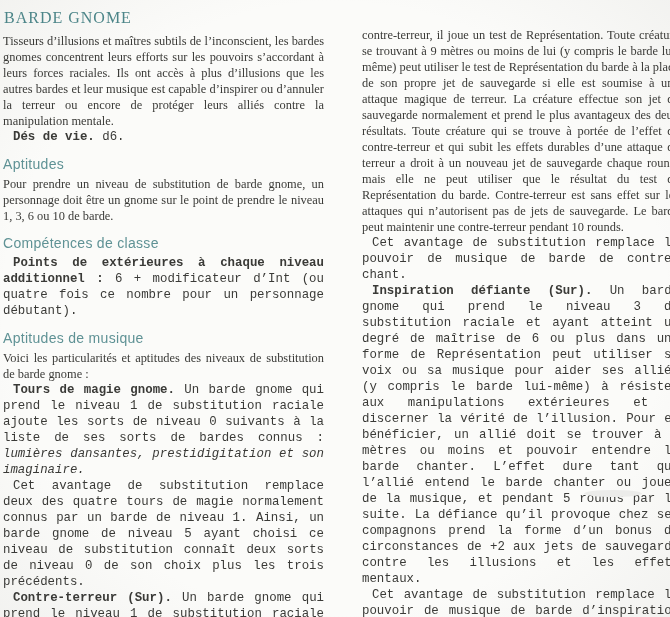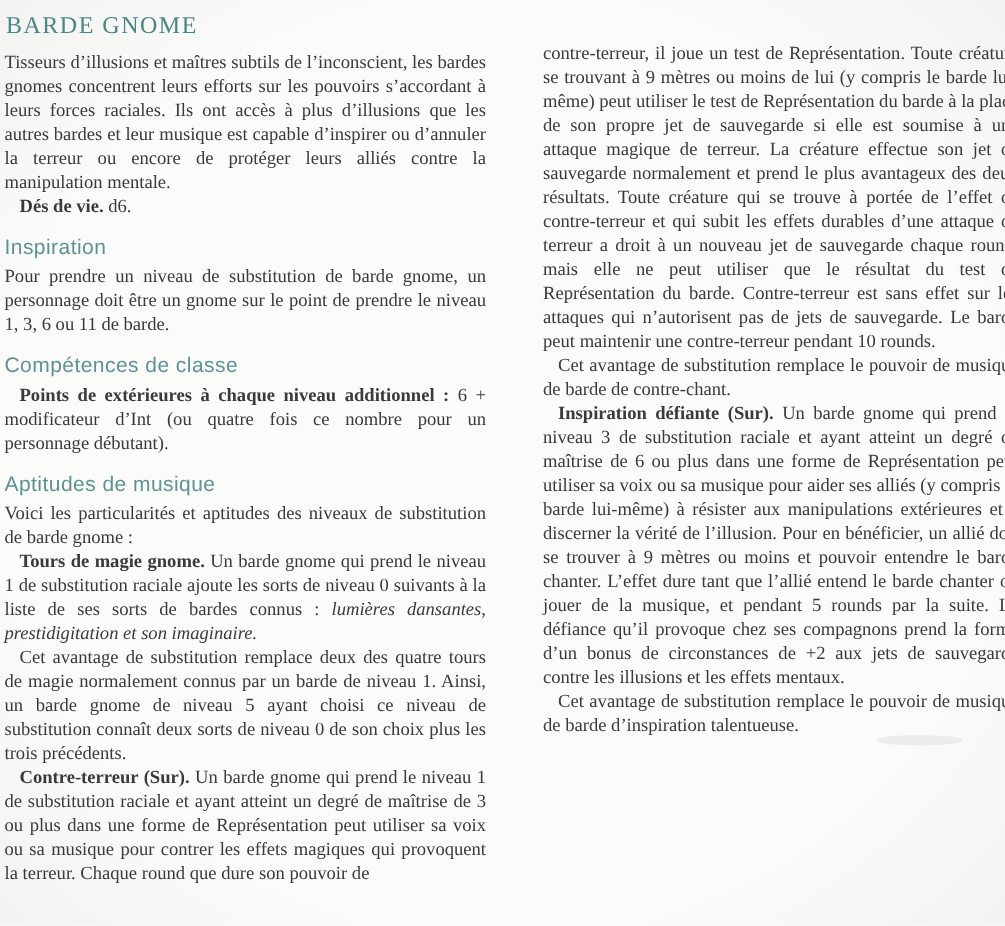--- a/index.html
+++ b/index.html
@@ -45,21 +45,21 @@
   }
   p.body{
     font-size:12.4px;
     line-height:16px;
     color:var(--ink);
     text-align:justify;
     margin:0;
   }
   .left p.body{margin-left:0;width:321px;}
   .right p.body{width:317px;}
-  .indent{text-indent:10px;}
+  .indent{text-indent:10px;font-family:Liberation Mono, monospace;}
   p.body b{font-weight:bold;}
   p.body i{font-style:italic;}
   .smudge{
     position:absolute;
     left:584px;top:490px;
     width:58px;height:7px;
     background:#ececea;
     border-radius:50%;
   }
 </style>
@@ -68,22 +68,22 @@
 
 <div class="page">
 
   <div class="col left">
     <h1>BARDE GNOME</h1>
 
     <p class="body">Tisseurs d’illusions et maîtres subtils de l’inconscient, les bardes gnomes concentrent leurs efforts sur les pouvoirs s’accordant à leurs forces raciales. Ils ont accès à plus d’illusions que les autres bardes et leur musique est capable d’inspirer ou d’annuler la terreur ou encore de protéger leurs alliés contre la manipulation mentale.</p>
 
     <p class="body indent"><b>Dés de vie.</b><span> d6.</span></p>
 
-    <h2>Inspiration</h2>
-    <p class="body">Pour prendre un niveau de substitution de barde gnome, un personnage doit être un gnome sur le point de prendre le niveau 1, 3, 6 ou 11 de barde.</p>
+    <h2>Aptitudes</h2>
+    <p class="body">Pour prendre un niveau de substitution de barde gnome, un personnage doit être un gnome sur le point de prendre le niveau 1, 3, 6 ou 10 de barde.</p>
 
     <h2>Compétences de classe</h2>
     <p class="body indent"><b>Points de extérieures à chaque niveau additionnel :</b><span> 6 + modificateur d’Int (ou quatre fois ce nombre pour un personnage débutant).</span></p>
 
     <h2>Aptitudes de musique</h2>
     <p class="body">Voici les particularités et aptitudes des niveaux de substitution de barde gnome :</p>
 
     <p class="body indent"><b>Tours de magie gnome.</b><span> Un barde gnome qui prend le niveau 1 de substitution raciale ajoute les sorts de niveau 0 suivants à la liste de ses sorts de bardes connus : </span><i>lumières dansantes, prestidigitation et son imaginaire.</i></p>
 
     <p class="body indent">Cet avantage de substitution remplace deux des quatre tours de magie normalement connus par un barde de niveau 1. Ainsi, un barde gnome de niveau 5 ayant choisi ce niveau de substitution connaît deux sorts de niveau 0 de son choix plus les trois précédents.</p>

